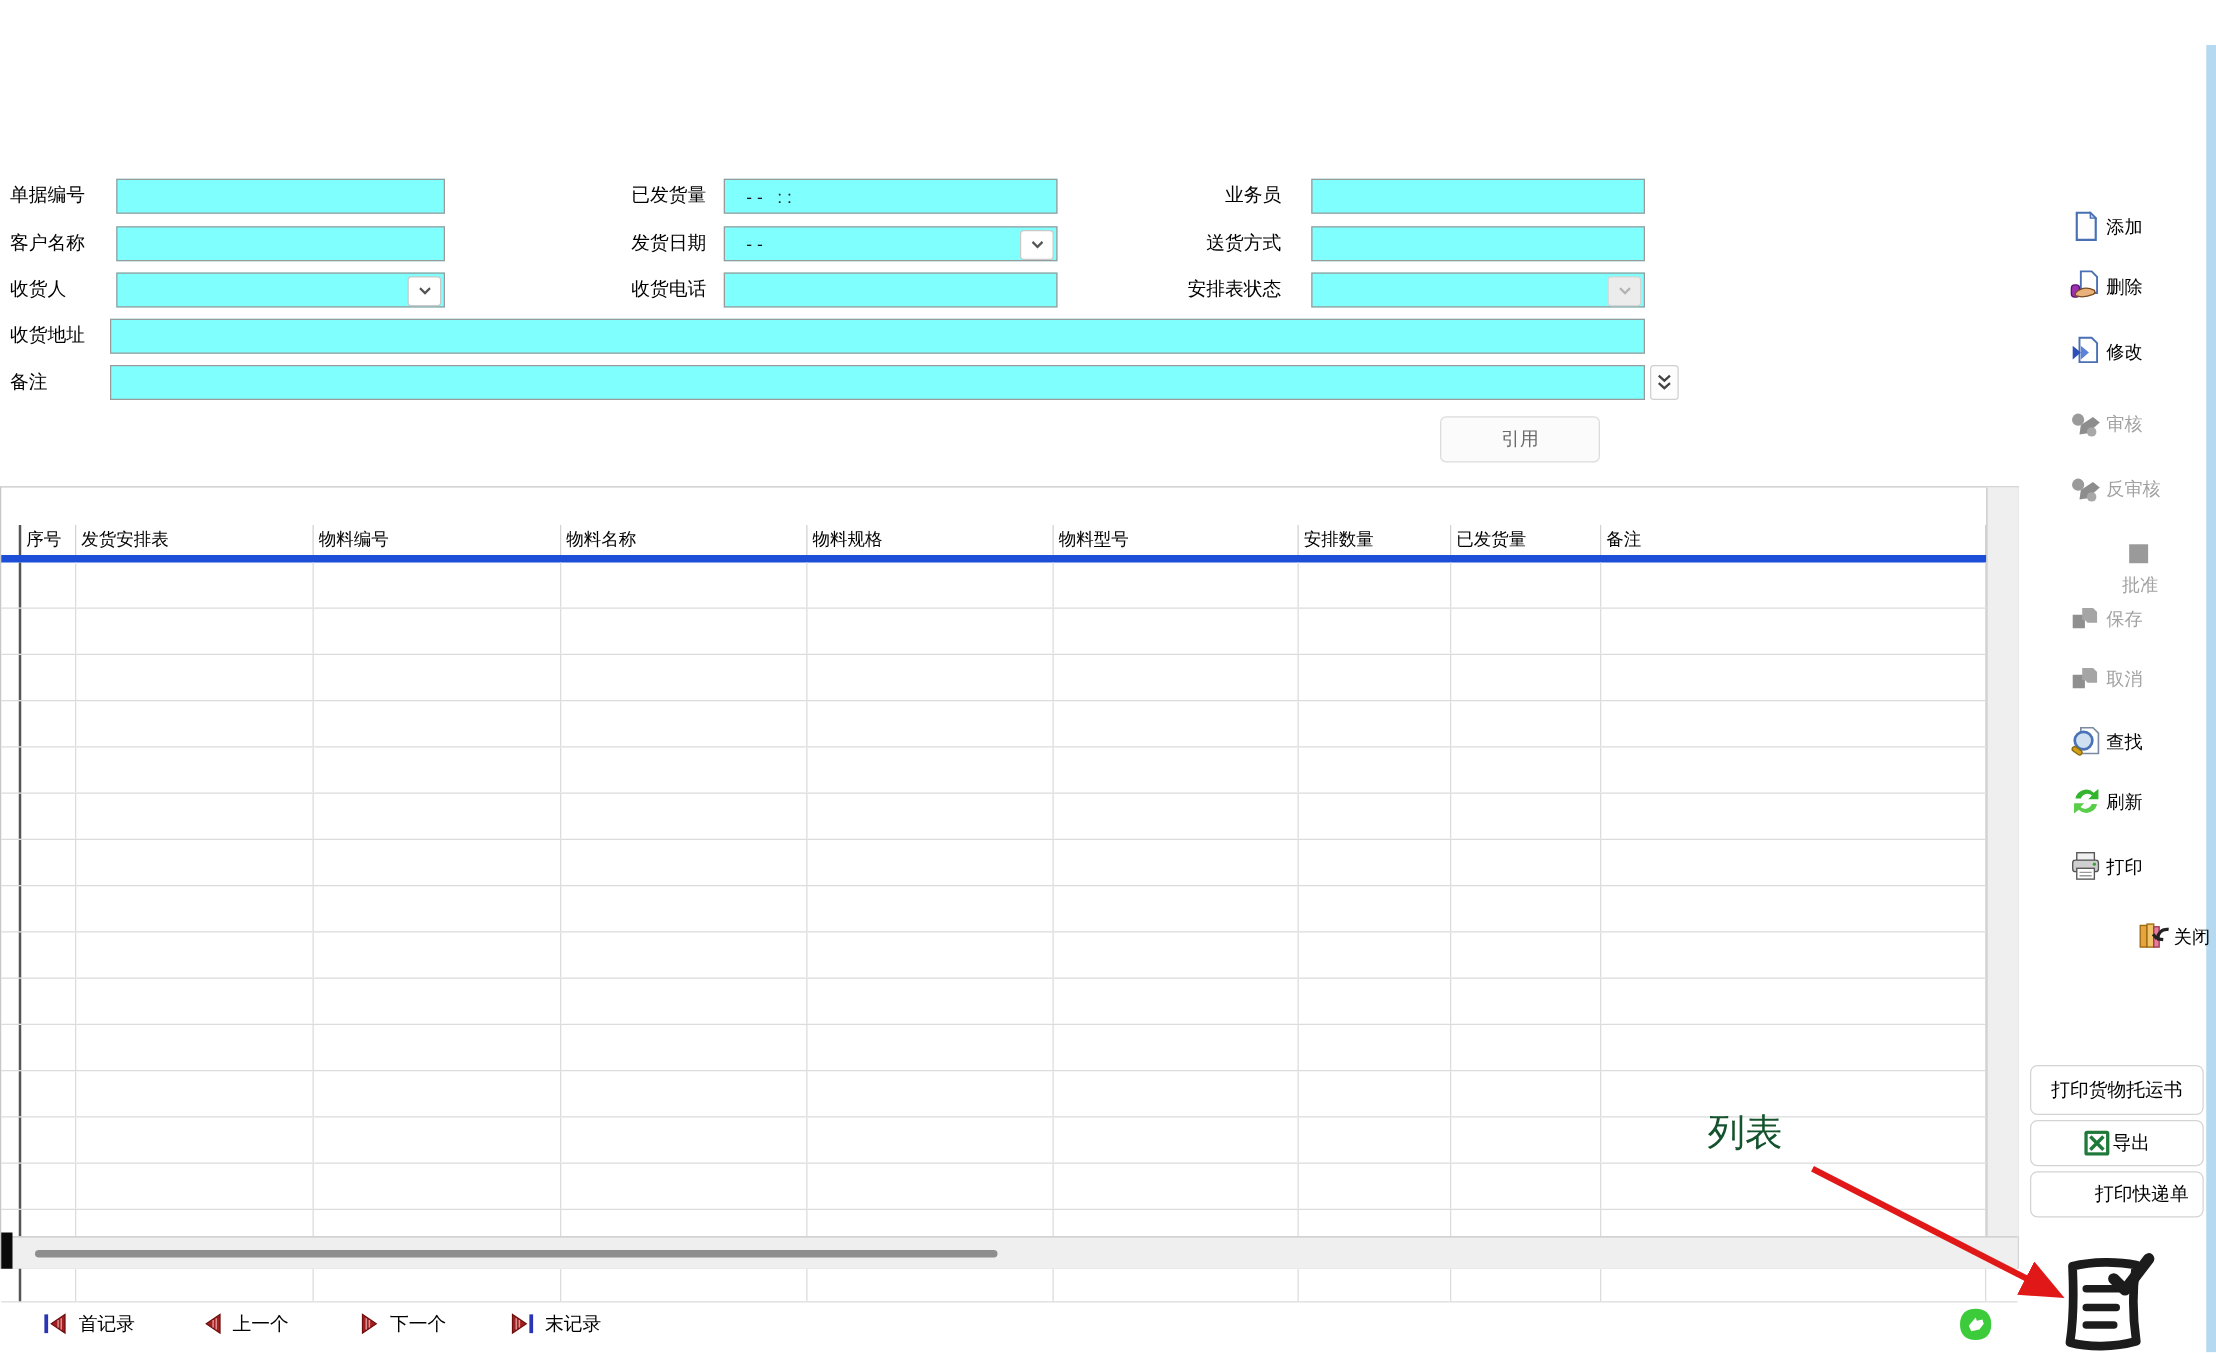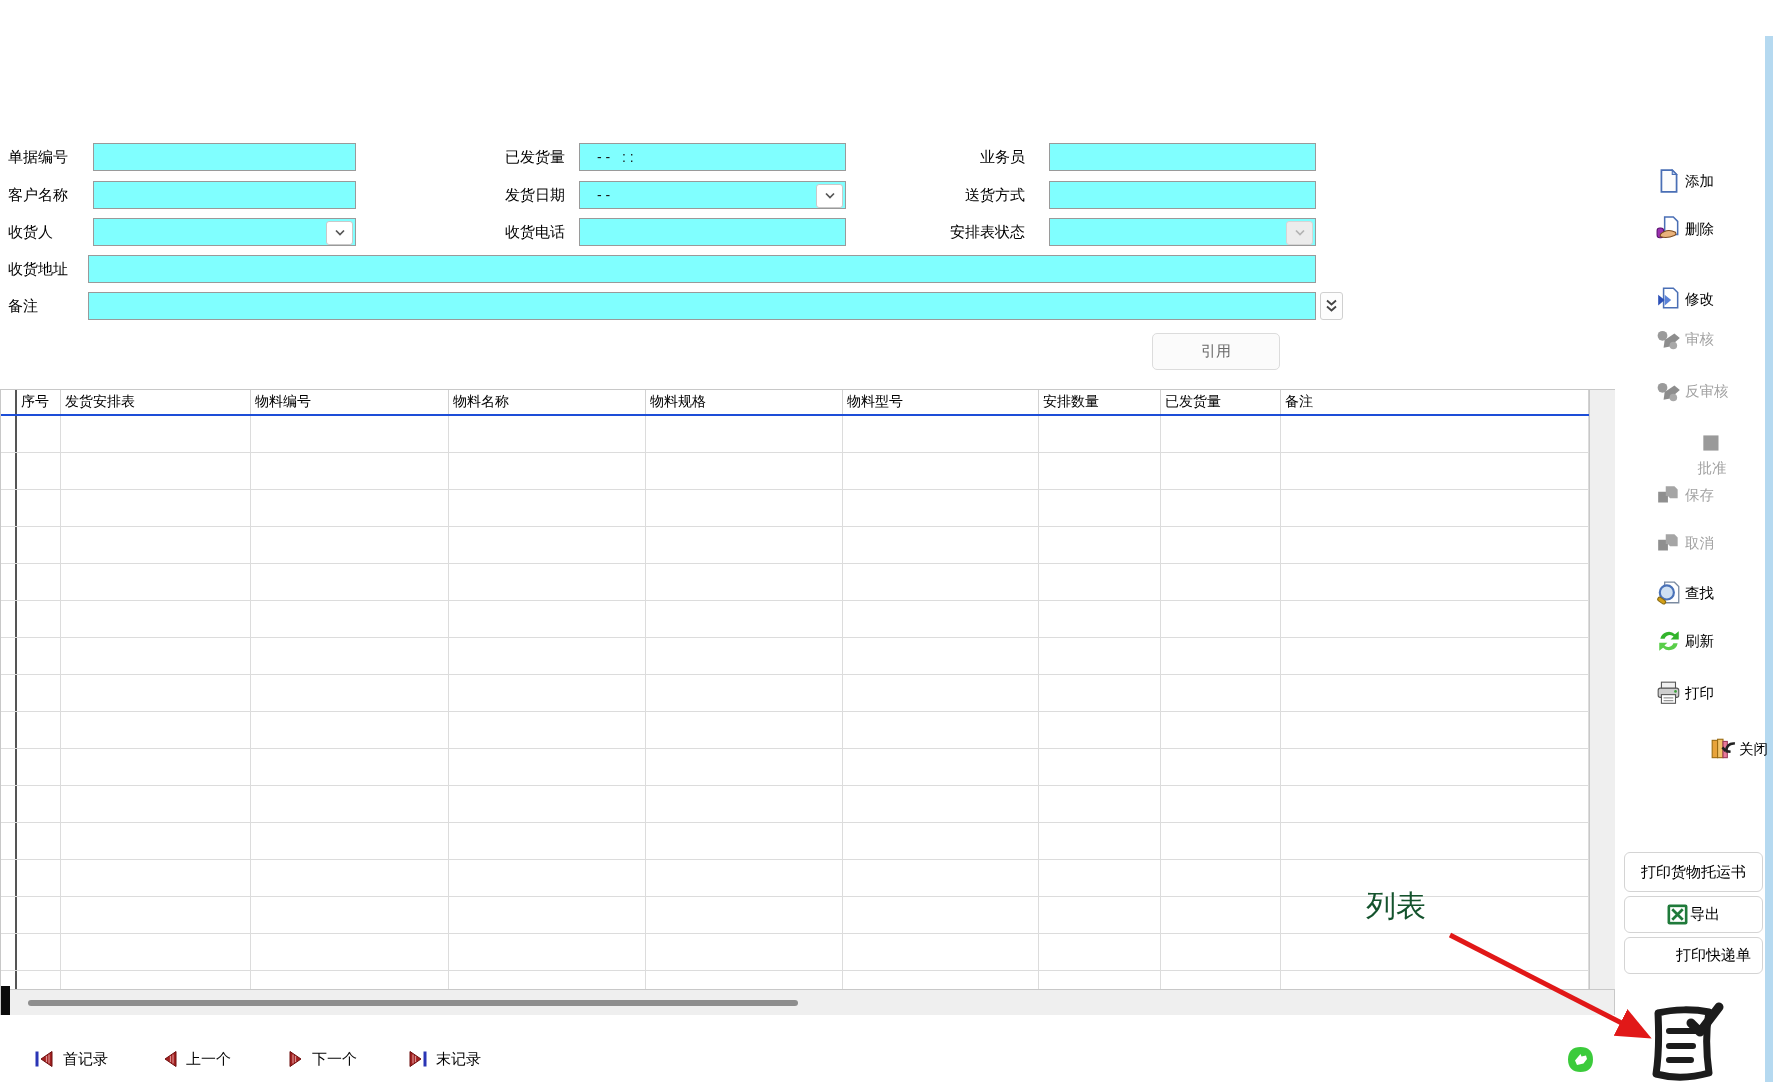--- a/index.html
+++ b/index.html
@@ -31,21 +31,21 @@
   .combo-btn{position:absolute;right:2px;top:2px;width:25px;height:22px;background:#fff;border:1px solid #c9c9c9;
       border-radius:3px;display:flex;align-items:center;justify-content:center;}
   .combo-btn.dis{background:#ececec;border-color:#d5d5d5;}
   .expand-btn{position:absolute;left:1320px;top:292px;width:23px;height:28px;background:#fdfdfd;border:1px solid #d0d0d0;
       border-radius:3px;box-sizing:border-box;display:flex;flex-direction:column;align-items:center;justify-content:center;}
   .quote-btn{position:absolute;left:1152px;top:333px;width:126px;height:35px;background:#fbfbfb;border:1px solid #dcdcdc;
       border-radius:5px;font-size:15px;color:#6a6a6a;display:flex;align-items:center;justify-content:center;}
 
   
   .tbl{position:absolute;left:0;top:389px;width:1615px;height:626px;border:1px solid #c8c8c8;box-sizing:border-box;background:#fff;}
-  .thead{display:flex;height:24px;border-bottom:2px solid #1d4ed8;}
+  .thead{display:flex;height:24px;border-bottom:6px solid #1d4ed8;margin-top:30px;}
   .th{box-sizing:border-box;border-right:1px solid #d2d2d2;font-size:14px;padding:3px 0 0 4px;overflow:hidden;white-space:nowrap;}
   .tr{display:flex;height:36px;border-bottom:1px solid #dcdcdc;}
   .td{box-sizing:border-box;border-right:1px solid #dcdcdc;}
   .selcell{border-right:2px solid #555 !important;}
   .vscroll{position:absolute;left:1588px;top:0;width:25px;height:599px;background:#efefef;border-left:1px solid #c8c8c8;}
   .hscroll{position:absolute;left:0;top:599px;width:1613px;height:25px;background:#efefef;border-top:1px solid #c8c8c8;}
   .hthumb{position:absolute;left:27px;top:10px;width:770px;height:6px;background:#8e8e8e;border-radius:3px;}
   .rowmark{position:absolute;left:0;top:-4px;width:9px;height:29px;background:#0a0a0a;}
 
   
@@ -355,21 +355,21 @@
       <div class="side-btn" style="top: 214px;">
         <span style="display: flex;">
           <svg width="26" height="26" viewBox="0 0 24 24">
             <path d="M8 1 h8 l4 4 v12 h-12 z" fill="#fff" stroke="#4a6fb5" stroke-width="1.4"></path>
             <rect x="1" y="11" width="6" height="9" rx="2.5" fill="#9b30b0" stroke="#5a1070"></rect>
             <path d="M4 17 q6 -6 14 -2 q1 2 -1 3 q-7 3 -13 1 z" fill="#e9b27c" stroke="#7a4a20"></path>
           </svg>
         </span>
         <span>删除</span>
       </div>
-      <div class="side-btn" style="top: 284px; text-align: right;">
+      <div class="side-btn" style="top: 266px; text-align: right;">
         <span style="display: flex;">
           <svg width="26" height="26" viewBox="0 0 24 24">
             <path d="M7 2 h9 l4 4 v14 H7 z" fill="#fff" stroke="#4a6fb5" stroke-width="1.4"></path>
             <path d="M2 8 l6 5 -6 5 z" fill="#2c50b8"></path>
             <path d="M8 8 l6 5 -6 5 z" fill="#5a82d8"></path>
           </svg>
         </span>
         <span>修改</span>
       </div>
       <div class="side-btn disabled" style="top: 324px;">

